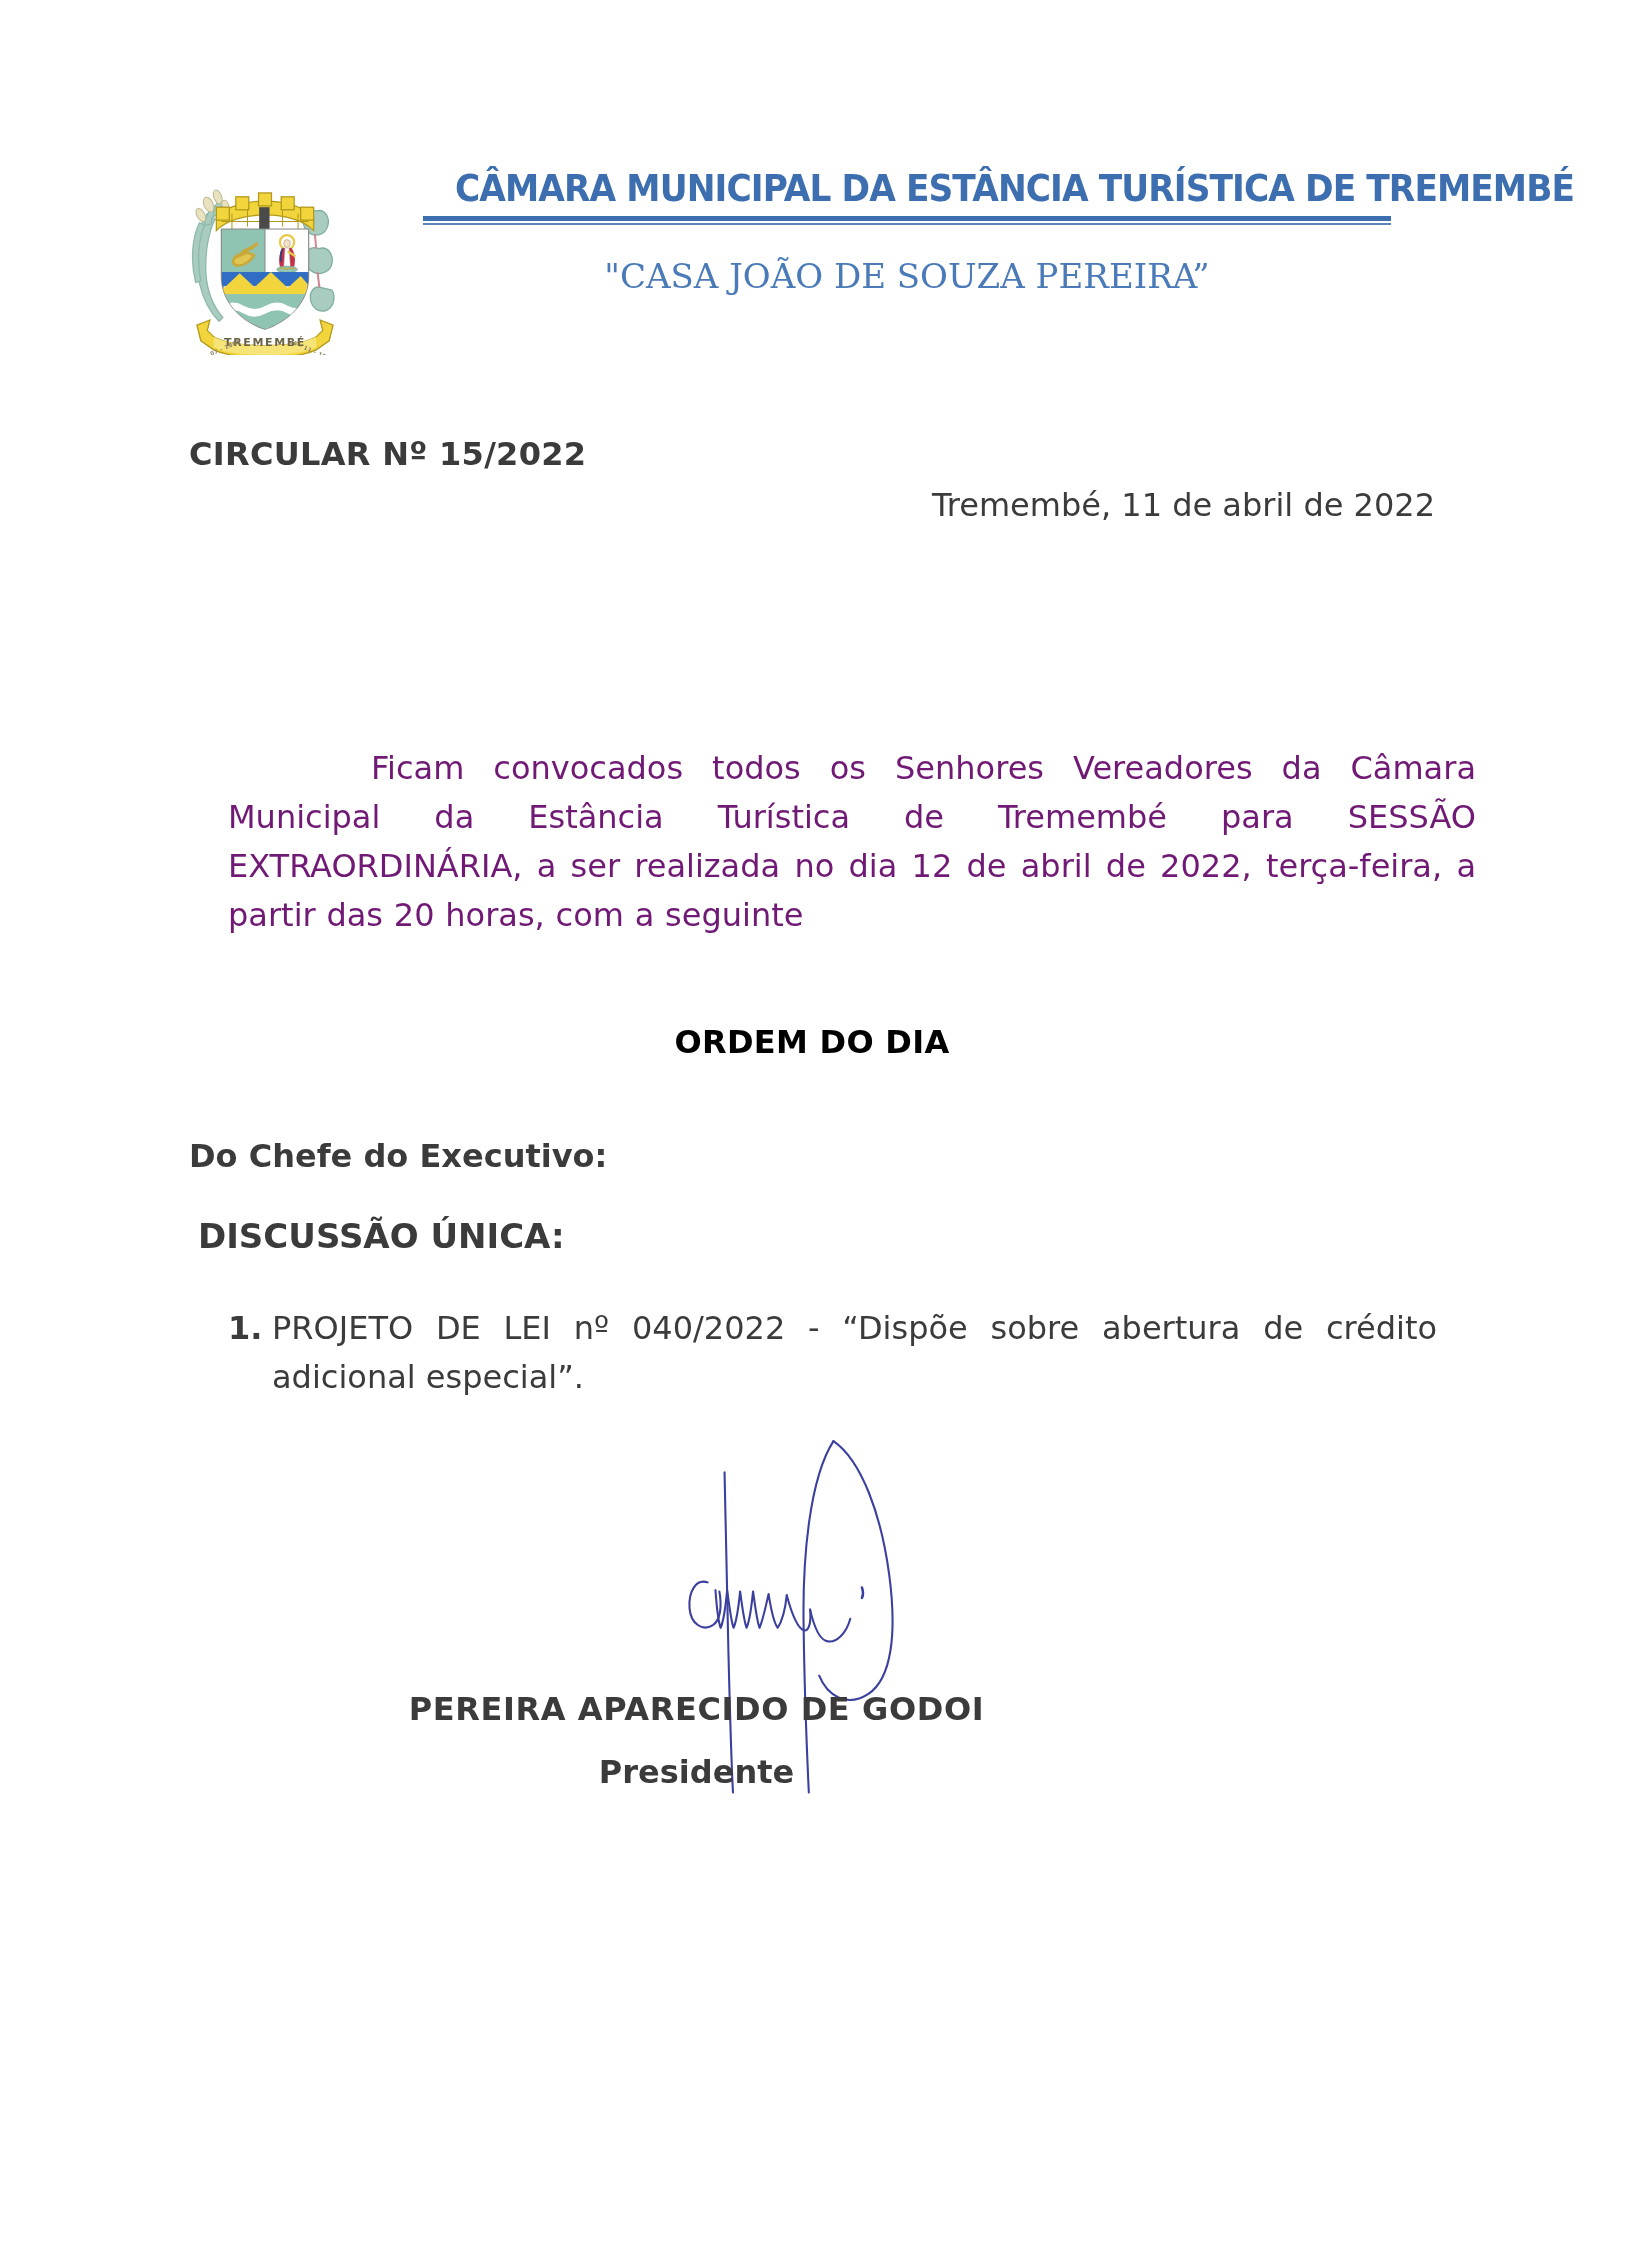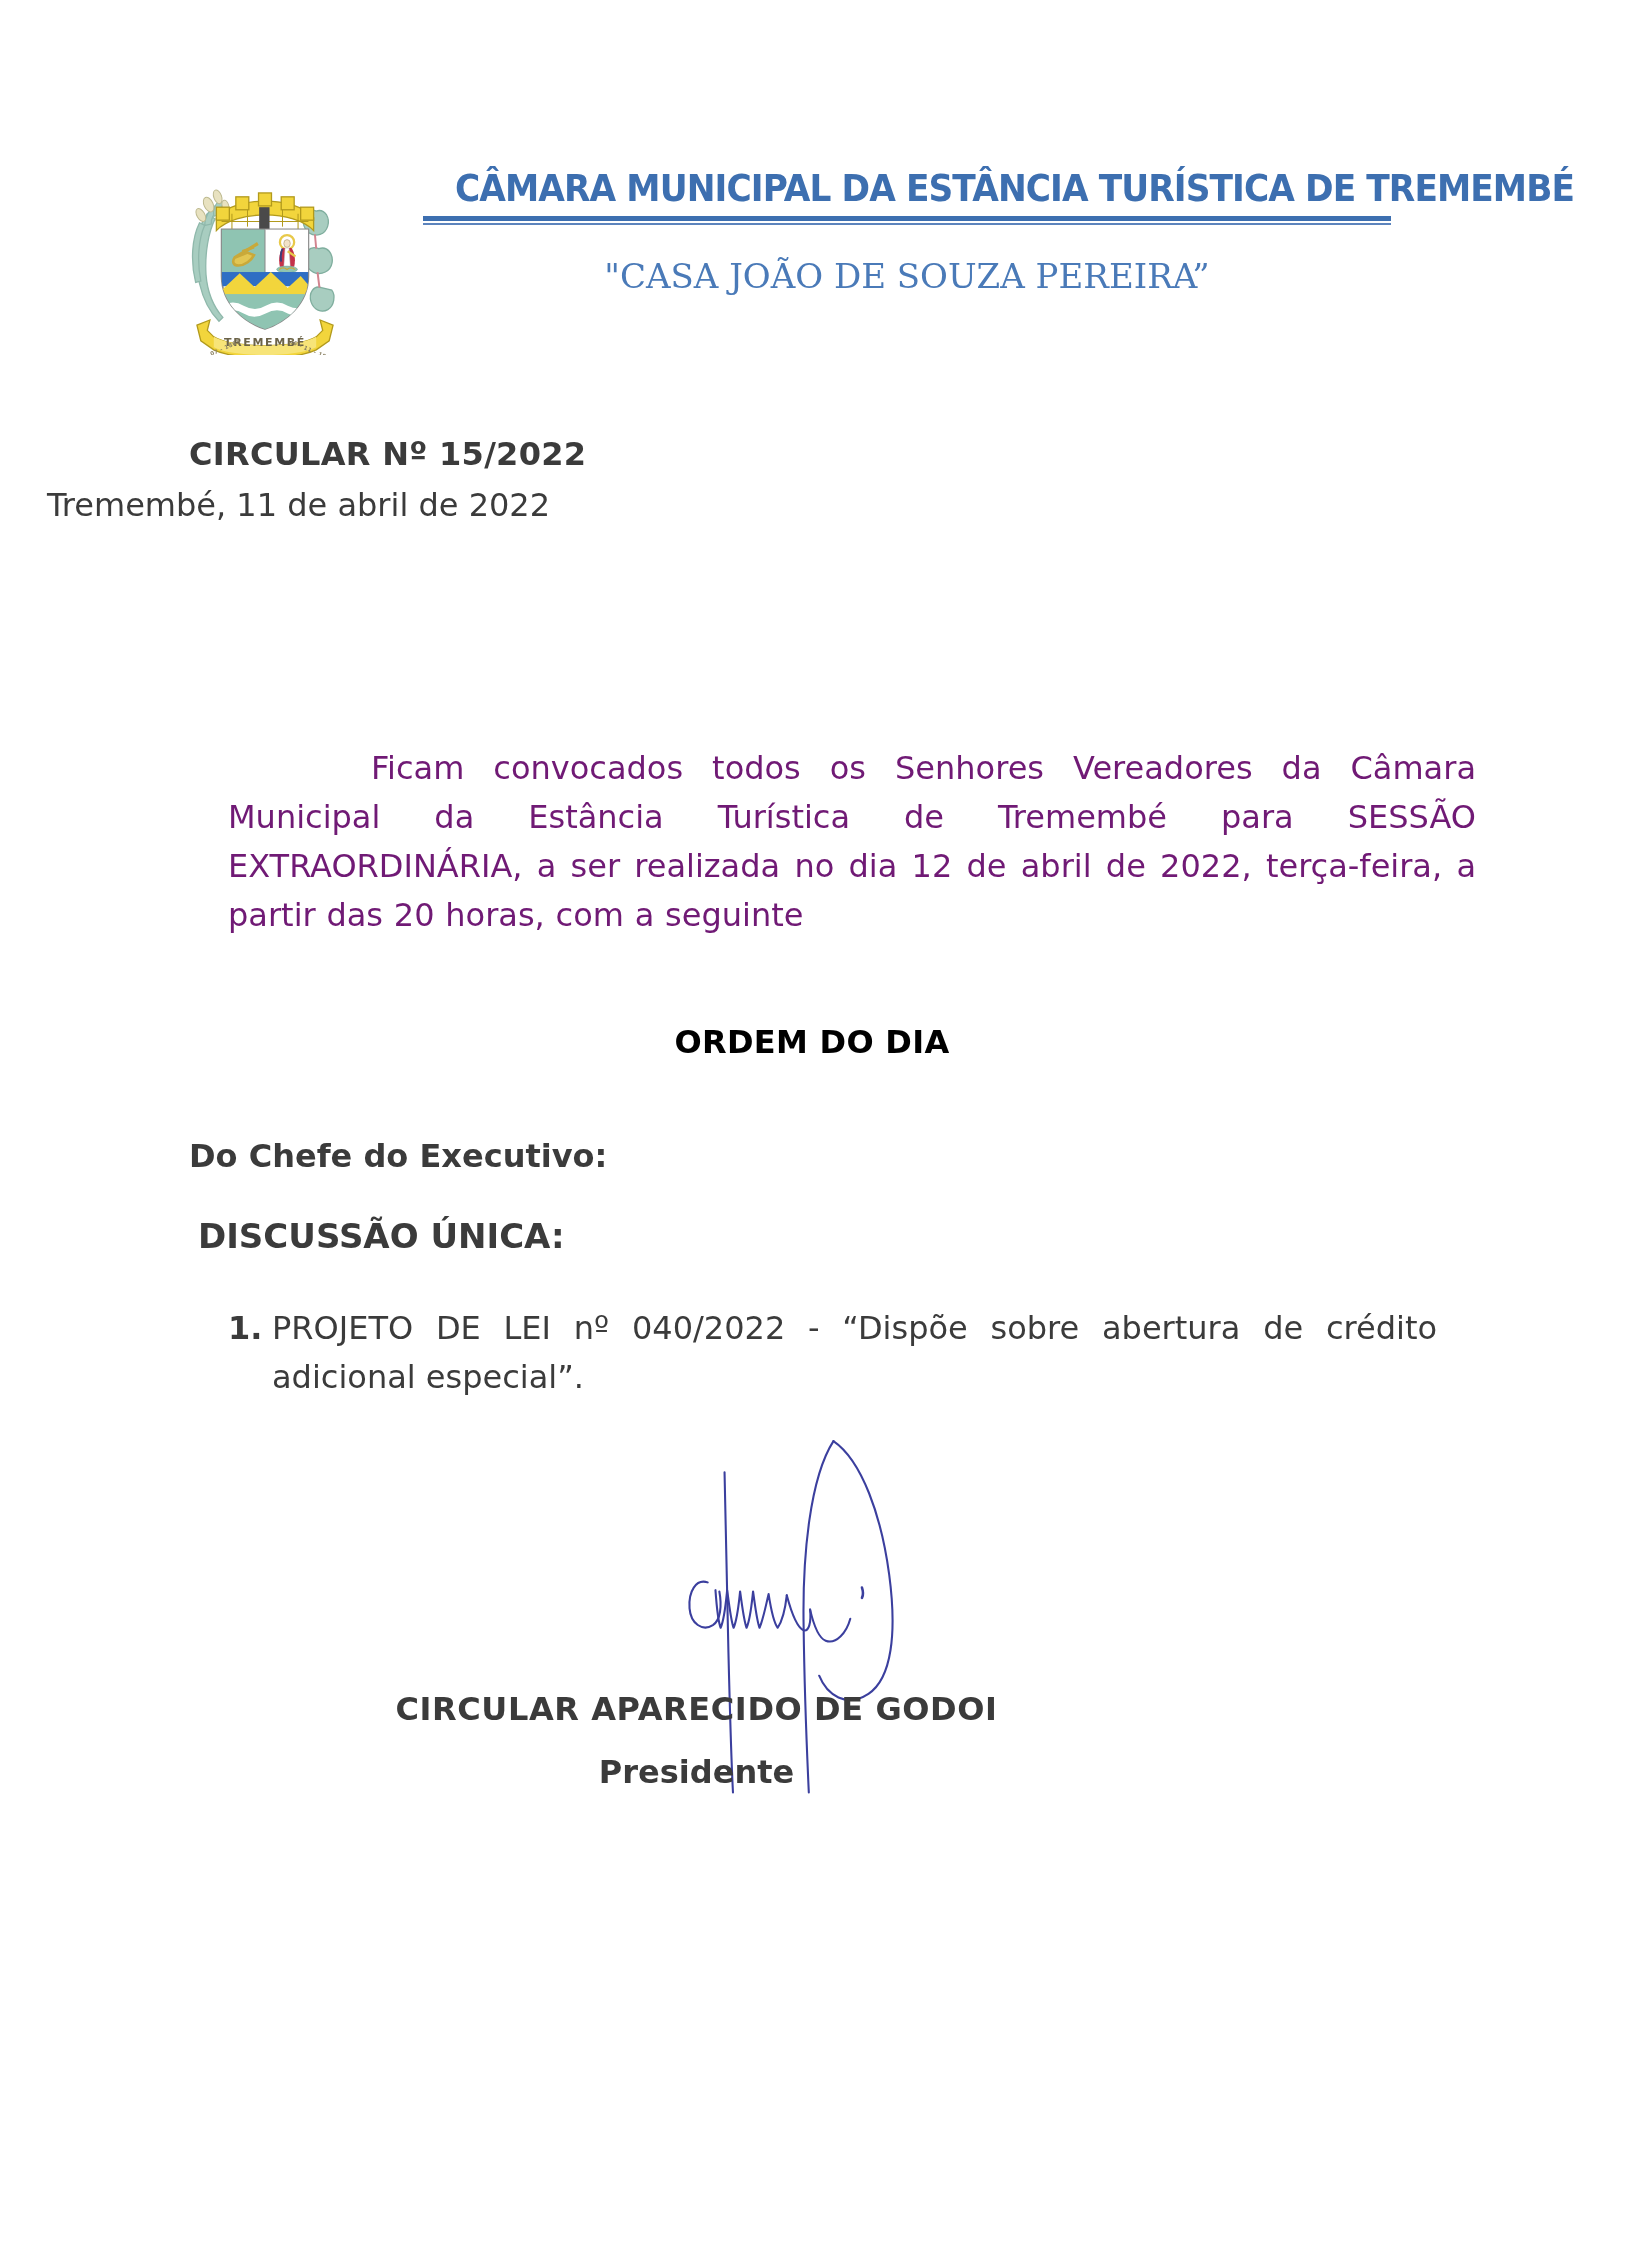--- a/index.html
+++ b/index.html
@@ -98,25 +98,25 @@
     letter-spacing: 0.3px;
     color: #3b3b3b;
     white-space: nowrap;
   }
 
   .dateline {
     position: absolute;
     left: 0;
     top: 486px;
     width: 1435px;
-    font-family: "DejaVu Sans", sans-serif;
-    font-size: 32px;
-    color: #3b3b3b;
-    white-space: nowrap;
-    padding-left: 47px;
+    text-align: right;
+    font-family: "DejaVu Sans", sans-serif;
+    font-size: 32px;
+    color: #3b3b3b;
+    white-space: nowrap;
   }
 
   .convocation {
     position: absolute;
     left: 188px;
     top: 744px;
     width: 1248px;
     text-align: justify;
     text-align-last: left;
     text-indent: 143px;
@@ -387,19 +387,19 @@
                    C190 276 194 294 200 302 C208 290 212 270 214 252"></path>
 
           <path d="M214 252 C222 282 230 302 240 306 C248 308 252 294 250 274"></path>
           <path d="M250 274 C256 300 264 318 274 322 C290 328 306 310 312 288"></path>
 
           <path d="M330 240 C332 246 332 252 330 256" stroke-width="4"></path>
         </g>
       </svg>
     </div>
 
-    <div class="signer-name">CIRCULAR APARECIDO DE GODOI</div>
+    <div class="signer-name">PEREIRA APARECIDO DE GODOI</div>
 
     <div class="signer-role">Presidente</div>
   </div>
 
 </div>
 
 
 </body></html>

